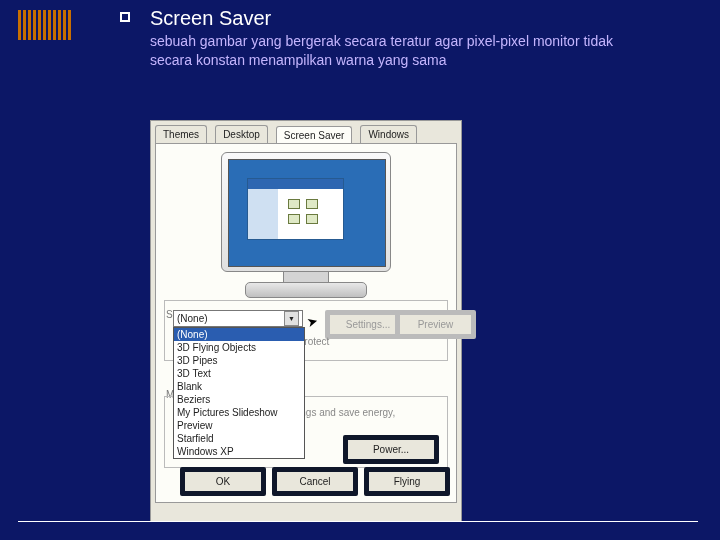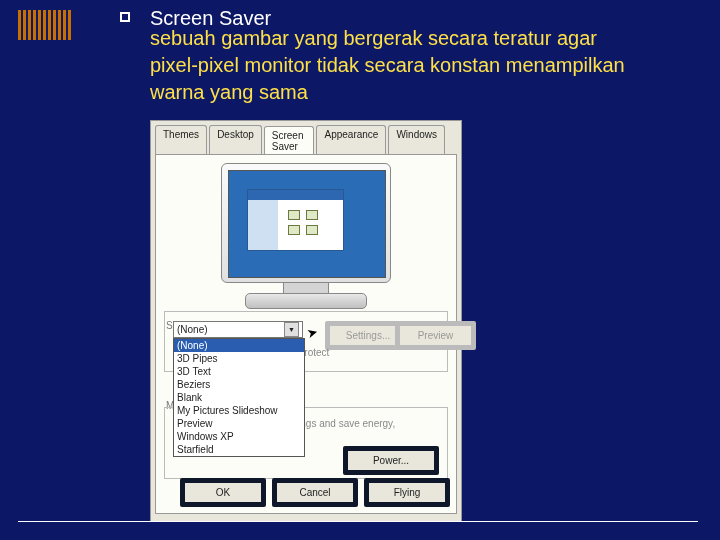--- a/index.html
+++ b/index.html
@@ -1,23 +1,23 @@
 <!DOCTYPE html>
 <html><head>
 <meta charset="utf-8">
 <style>
   html,body{margin:0;padding:0;width:720px;height:540px;background:#0c1766;font-family:Arial,Helvetica,sans-serif;overflow:hidden}
   .slide{position:relative;width:720px;height:540px}
   .deco{position:absolute;left:18px;top:10px;display:flex;gap:2px}
   .deco span{display:block;width:3px;height:30px;background:#c96f00}
   .bullet{position:absolute;left:120px;top:12px;width:10px;height:10px;border:2px solid #fff;box-sizing:border-box}
   .title{position:absolute;left:150px;top:7px;color:#fff;font-size:20px}
-  .desc{position:absolute;left:150px;top:25px;width:500px;color:#fde047;font-size:20px;line-height:1.35}
+  .desc{position:absolute;left:150px;top:32px;width:500px;color:#c4b5fd;font-size:14px;line-height:1.35}
   .shot{position:absolute;left:150px;top:120px;width:310px;height:400px;background:#e9e7dc;border:1px solid #999;font-family:Tahoma,Arial,sans-serif;font-size:10px;color:#222}
-  .tabs{display:flex;padding:4px 16px 0 4px;gap:2px}
+  .tabs{display:flex;padding:4px 4px 0 4px;gap:8px}
   .tab{padding:3px 7px;border:1px solid #999;border-bottom:none;background:#e9e7dc;border-radius:3px 3px 0 0}
   .tab.active{background:#fdfdf8;position:relative;top:1px}
   .panel{margin:0 4px 4px 4px;border:1px solid #999;background:#fdfdf8;height:358px;position:relative}
   .monitor{position:absolute;left:50%;top:8px;transform:translateX(-50%);width:200px}
   .mon-body{width:170px;height:120px;margin:0 auto;background:linear-gradient(#fafafa,#e0e0e0);border:1px solid #888;border-radius:6px;padding:6px;box-sizing:border-box}
   .mon-screen{width:100%;height:100%;background:#2a6db6;border:1px solid #555;position:relative;overflow:hidden}
   .mini-win{position:absolute;left:18px;top:18px;width:95px;height:60px;background:#fff;border:1px solid #265a91}
   .mini-title{height:10px;background:#2d66b1}
   .mini-side{position:absolute;left:0;top:10px;width:30px;bottom:0;background:#cfe0f2}
   .mini-ico{position:absolute;width:10px;height:8px;background:#dfe9c6;border:1px solid #6a7a3f}
@@ -64,21 +64,20 @@
   </div>
   <div class="bullet"></div>
   <div class="title">Screen Saver</div>
   <div class="desc">sebuah gambar yang bergerak secara teratur agar pixel-pixel monitor tidak secara konstan menampilkan warna yang sama</div>
 
   <div class="shot">
     <div class="tabs">
       <div class="tab">Themes</div>
       <div class="tab">Desktop</div>
       <div class="tab active">Screen Saver</div>
-      <div class="tab">Appearance</div>
       <div class="tab">Windows</div>
     </div>
     <div class="panel">
       <div class="monitor">
         <div class="mon-body">
           <div class="mon-screen">
             <div class="mini-win">
               <div class="mini-title"></div>
               <div class="mini-side"></div>
               <div class="mini-ico" style="left:40px;top:20px"></div>
@@ -98,28 +97,29 @@
           <span>(None)</span>
           <span class="arr">▼</span>
         </div>
         <div class="cursor">➤</div>
         <div class="btn dis b-set">Settings...</div>
         <div class="btn dis b-prev">Preview</div>
         <div class="wait-row">Wait:                          On resume, password protect</div>
 
         <div class="dropdown">
           <div class="dd-item sel">(None)</div>
+          <div class="dd-item">3D Flying Objects</div>
           <div class="dd-item">3D Pipes</div>
           <div class="dd-item">3D Text</div>
+          <div class="dd-item">Blank</div>
           <div class="dd-item">Beziers</div>
-          <div class="dd-item">Blank</div>
           <div class="dd-item">My Pictures Slideshow</div>
           <div class="dd-item">Preview</div>
+          <div class="dd-item">Starfield</div>
           <div class="dd-item">Windows XP</div>
-          <div class="dd-item">Starfield</div>
         </div>
       </div>
 
       <div class="grp2-lbl">Monitor power</div>
       <div class="grp2">
         <div class="g2txt">To adjust monitor power settings and save energy,</div>
         <div class="btn b-pow">Power...</div>
       </div>
 
       <div class="bottom">

